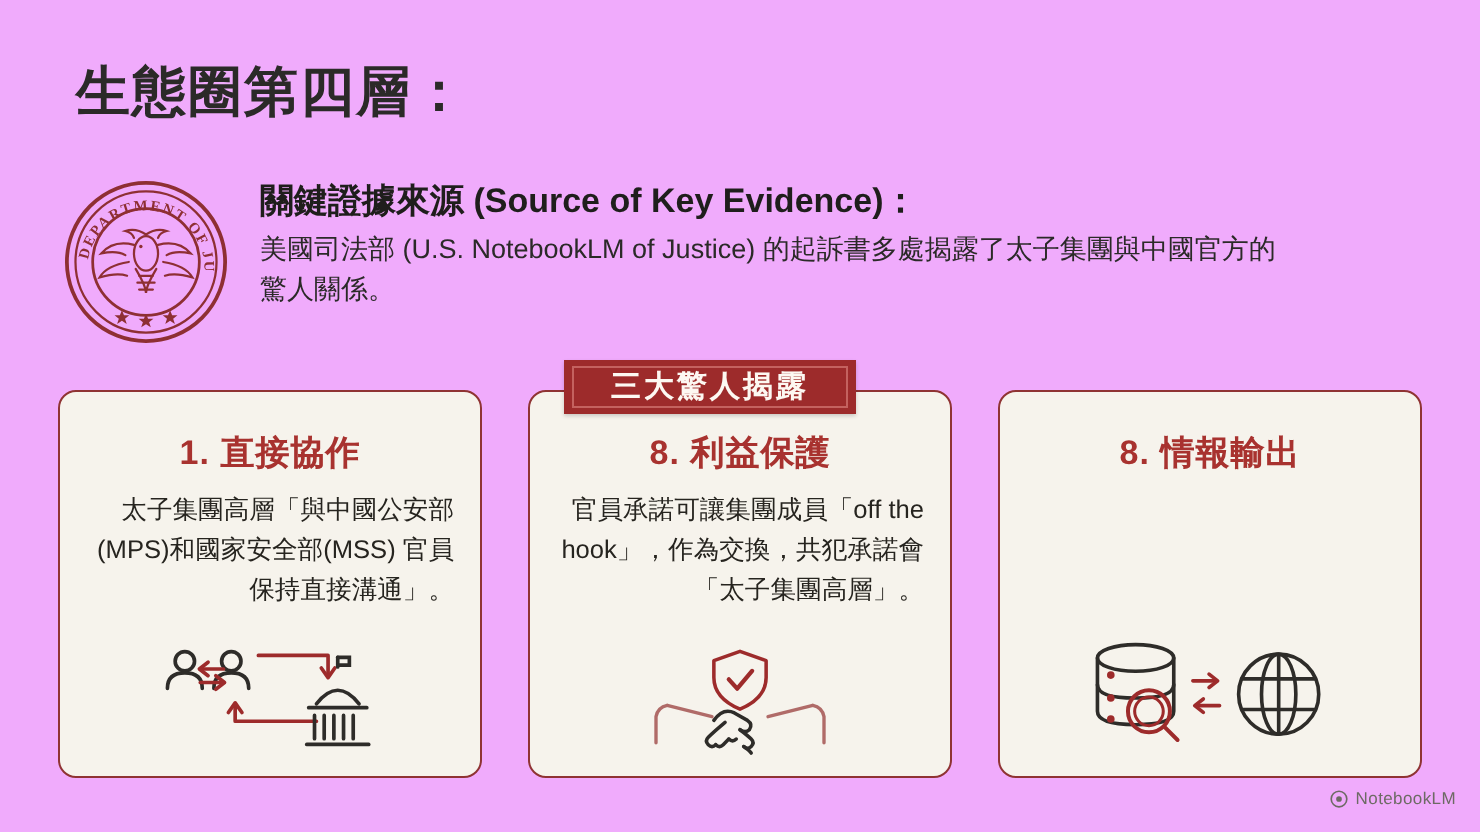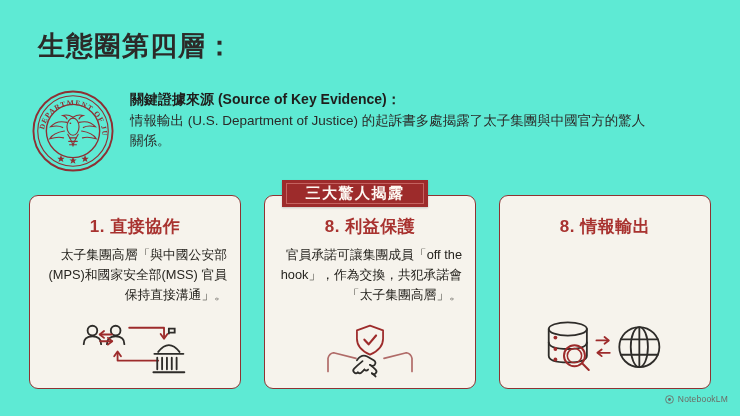--- a/index.html
+++ b/index.html
@@ -2,35 +2,35 @@
 <html lang="zh-Hant"><head>
 <meta charset="utf-8">
 <style>
   * { margin:0; padding:0; box-sizing:border-box; }
   html,body{
     width:740px; height:416px;
     background:#f4f1ea;
     font-family:"Liberation Sans","DejaVu Sans",sans-serif;
     overflow:hidden;
   }
-  .slide{ position:relative; width:740px; height:416px; background:#5eead4; }
+  .slide{ position:relative; width:740px; height:416px; background:#f0abfc; }
 
   
   .page-title{
     position:absolute; left:38px; top:28px;
     font-size:27px; font-weight:bold; color:#2b2a28;
     letter-spacing:1px; white-space:nowrap;
   }
 
   
   .evidence{ position:absolute; left:30px; top:86px; width:680px; display:flex; gap:14px; }
   .seal{ width:86px; height:86px; flex:0 0 86px; margin-top:2px; }
   .evidence-text{ padding-top:4px; }
   .evidence-heading{
-    font-size:14px; font-weight:bold; color:#1f1e1c;
+    font-size:17px; font-weight:bold; color:#1f1e1c;
     line-height:1.35; white-space:nowrap;
   }
   .evidence-body{
     font-size:13.5px; color:#2b2a28; line-height:1.52;
     max-width:520px; margin-top:2px;
   }
 
   
   .banner{
     position:absolute; left:282px; top:180px; width:146px; height:27px;
@@ -117,21 +117,21 @@
         <g fill="#8e2f33">
           <circle cx="47" cy="41" r="1"></circle>
           <polygon points="36,78 37.2,81 40.3,81 37.8,83 38.8,86 36,84.2 33.2,86 34.2,83 31.7,81 34.8,81"></polygon>
           <polygon points="50,80 51.2,83 54.3,83 51.8,85 52.8,88 50,86.2 47.2,88 48.2,85 45.7,83 48.8,83"></polygon>
           <polygon points="64,78 65.2,81 68.3,81 65.8,83 66.8,86 64,84.2 61.2,86 62.2,83 59.7,81 62.8,81"></polygon>
         </g>
       </svg>
     </div>
     <div class="evidence-text">
       <div class="evidence-heading">關鍵證據來源 (Source of Key Evidence)：</div>
-      <div class="evidence-body">情報輸出 (U.S. Department of Justice) 的起訴書多處揭露了太子集團與中國官方的驚人關係。</div>
+      <div class="evidence-body">美國司法部 (U.S. NotebookLM of Justice) 的起訴書多處揭露了太子集團與中國官方的驚人關係。</div>
     </div>
   </div>
 
   <div class="banner">
     <span class="banner-label">三大驚人揭露</span>
   </div>
 
   <div class="cards">
 
     <div class="card">

